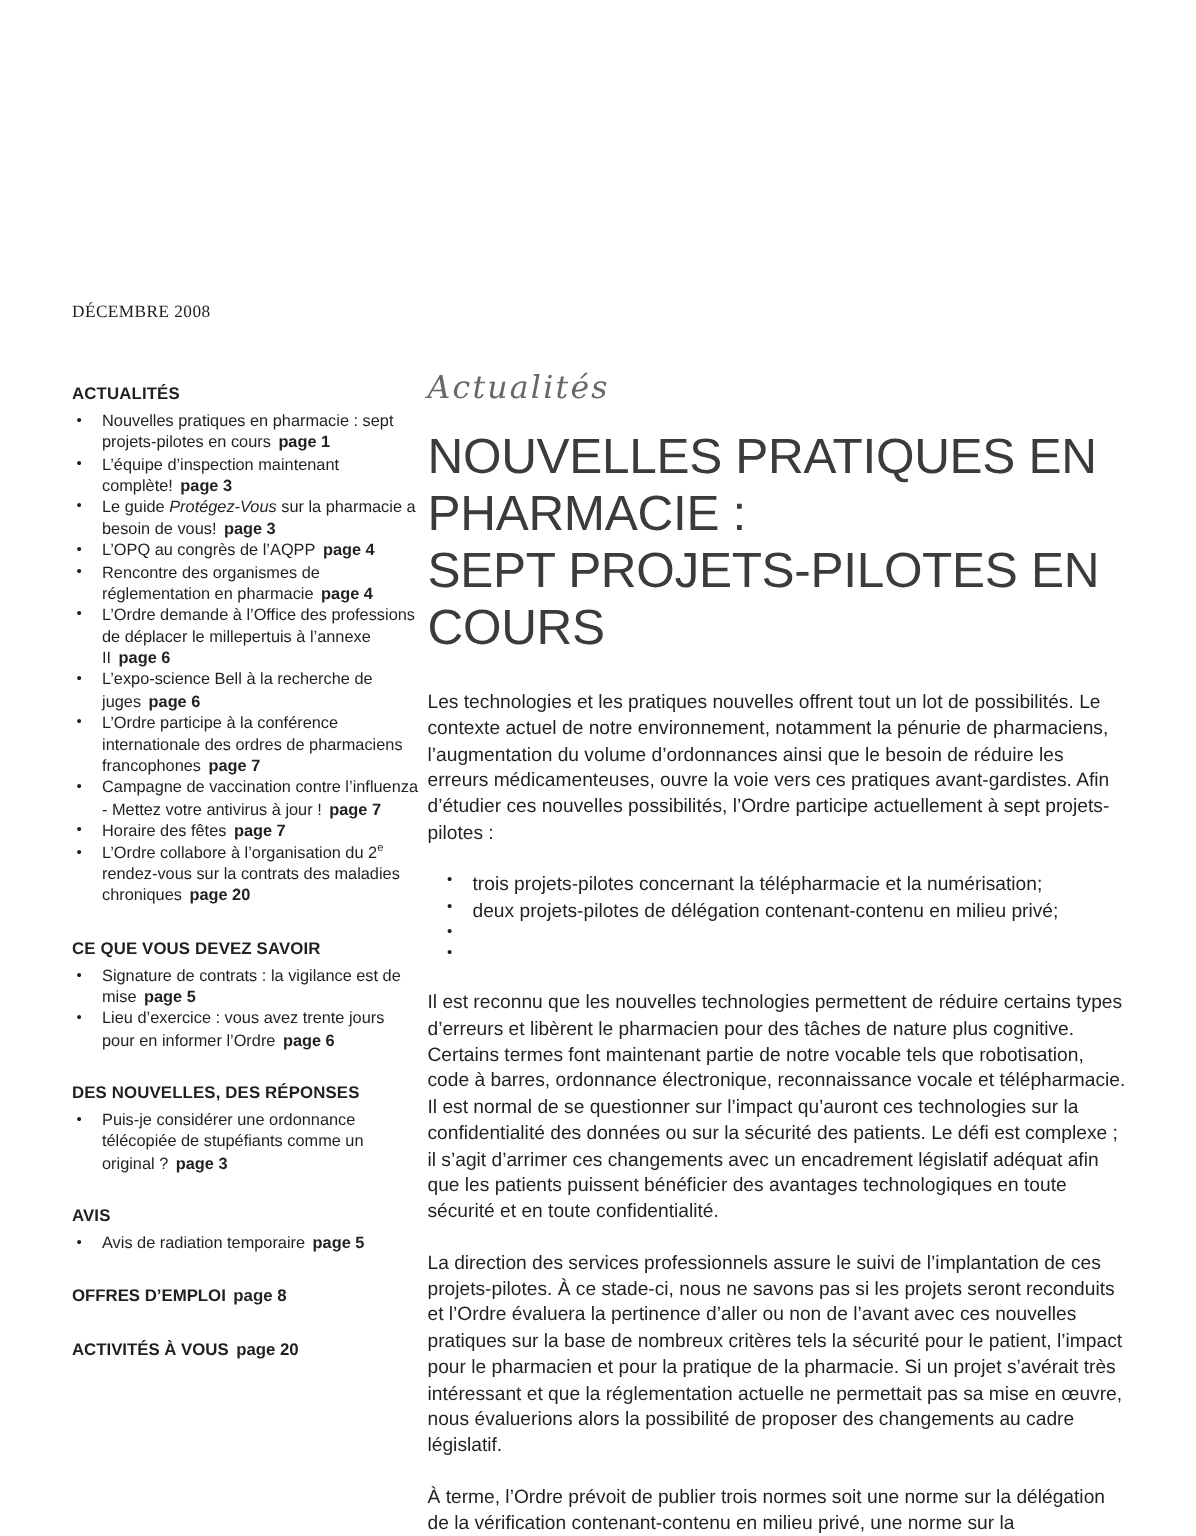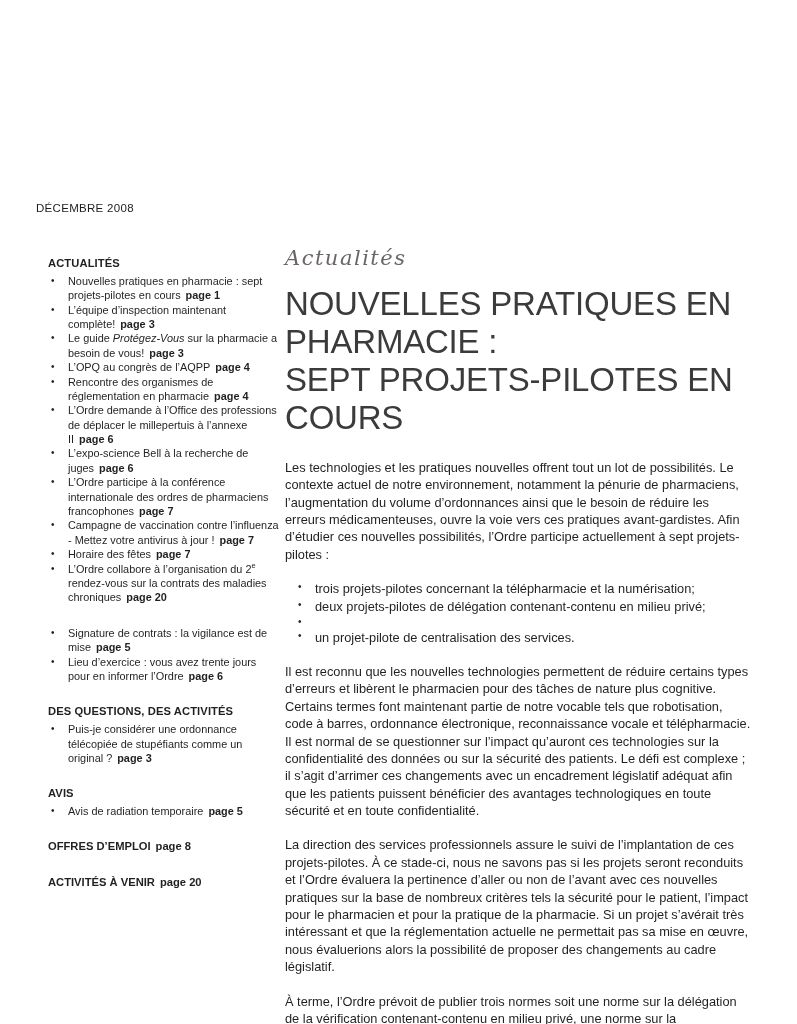--- a/index.html
+++ b/index.html
@@ -2,22 +2,22 @@
 <html><head>
 <meta charset="utf-8">
 <style>
   html,body{margin:0;padding:0;}
   body{
     width:797px;height:1024px;position:relative;background:#ffffff;
     font-family:"Liberation Sans", sans-serif;color:#231f20;
     -webkit-font-smoothing:antialiased;
   }
   .date-label{
-    position:absolute;left:36px;top:202px;
-    font-size:11.5px;letter-spacing:.3px;color:#1d1d1b;
+    position:absolute;left:48px;top:202px;
+    font-size:11.5px;letter-spacing:.3px;color:#1d1d1b;font-family:Liberation Serif, serif;
   }
   
   .sidebar{
     position:absolute;left:48px;top:256px;width:232px;
     font-size:10.9px;line-height:1.32;color:#231f20;
   }
   .toc-section{margin:0 0 21px 0;}
   .toc-title{font-weight:bold;font-size:11.2px;margin:0 0 3px 0;letter-spacing:.1px;}
   .toc-list{margin:0;padding:0;list-style:none;}
   .toc-item{display:flex;align-items:flex-start;}
@@ -97,34 +97,35 @@
         <span class="toc-text"><span>Horaire des fêtes</span><b class="pg">page 7</b></span>
       </li>
       <li class="toc-item">
         <span class="toc-bullet">•</span>
         <span class="toc-text"><span>L’Ordre collabore à l’organisation du 2</span><sup class="e">e</sup><span> rendez-vous sur la contrats des maladies chroniques</span><b class="pg">page 20</b></span>
       </li>
     </ul>
   </div>
 
   <div class="toc-section">
+    <div class="toc-title">CE QUE VOUS DEVEZ SAVOIR</div>
     <ul class="toc-list">
       <li class="toc-item">
         <span class="toc-bullet">•</span>
         <span class="toc-text"><span>Signature de contrats : la vigilance est de mise</span><b class="pg">page 5</b></span>
       </li>
       <li class="toc-item">
         <span class="toc-bullet">•</span>
         <span class="toc-text"><span>Lieu d’exercice : vous avez trente jours pour en informer l’Ordre</span><b class="pg">page 6</b></span>
       </li>
     </ul>
   </div>
 
   <div class="toc-section">
-    <div class="toc-title">DES QUESTIONS, DES ACTIVITÉS</div>
+    <div class="toc-title">DES NOUVELLES, DES RÉPONSES</div>
     <ul class="toc-list">
       <li class="toc-item">
         <span class="toc-bullet">•</span>
         <span class="toc-text"><span>Puis-je considérer une ordonnance télécopiée de stupéfiants comme un original ?</span><b class="pg">page 3</b></span>
       </li>
     </ul>
   </div>
 
   <div class="toc-section">
     <div class="toc-title">AVIS</div>
@@ -133,21 +134,21 @@
         <span class="toc-bullet">•</span>
         <span class="toc-text"><span>Avis de radiation temporaire</span><b class="pg">page 5</b></span>
       </li>
     </ul>
   </div>
 
   <div class="toc-footer">
     <span>OFFRES D’EMPLOI</span><b class="pg">page 8</b>
   </div>
   <div class="toc-footer">
-    <span>ACTIVITÉS À VENIR</span><b class="pg">page 20</b>
+    <span>ACTIVITÉS À VOUS</span><b class="pg">page 20</b>
   </div>
 
 </div>
 
 <div class="main">
   <div class="kicker">Actualités</div>
   <h1 class="headline">NOUVELLES PRATIQUES EN PHARMACIE :
 SEPT PROJETS-PILOTES EN COURS</h1>
 
   <div class="bodycopy">
@@ -160,21 +161,20 @@
       </li>
       <li>
         <span class="toc-bullet">•</span>
         <span>deux projets-pilotes de délégation contenant-contenu en milieu privé;</span>
       </li>
       <li>
         <span class="toc-bullet">•</span>
       </li>
       <li>
         <span class="toc-bullet">•</span>
-        <span>un projet-pilote de centralisation des services.</span>
       </li>
     </ul>
 
     <p class="para">Il est reconnu que les nouvelles technologies permettent de réduire certains types d’erreurs et libèrent le pharmacien pour des tâches de nature plus cognitive. Certains termes font maintenant partie de notre vocable tels que robotisation, code à barres, ordonnance électronique, reconnaissance vocale et télépharmacie. Il est normal de se questionner sur l’impact qu’auront ces technologies sur la confidentialité des données ou sur la sécurité des patients. Le défi est complexe ; il s’agit d’arrimer ces changements avec un encadrement législatif adéquat afin que les patients puissent bénéficier des avantages technologiques en toute sécurité et en toute confidentialité.</p>
     <p class="para">La direction des services professionnels assure le suivi de l’implantation de ces projets-pilotes. À ce stade-ci, nous ne savons pas si les projets seront reconduits et l’Ordre évaluera la pertinence d’aller ou non de l’avant avec ces nouvelles pratiques sur la base de nombreux critères tels la sécurité pour le patient, l’impact pour le pharmacien et pour la pratique de la pharmacie. Si un projet s’avérait très intéressant et que la réglementation actuelle ne permettait pas sa mise en œuvre, nous évaluerions alors la possibilité de proposer des changements au cadre législatif.</p>
     <p class="para">À terme, l’Ordre prévoit de publier trois normes soit une norme sur la délégation de la vérification contenant-contenu en milieu privé, une norme sur la centralisation des services et, une dernière, sur la télépharmacie et les nouvelles technologies.</p>
     <p class="para">Pour superviser le tout, un nouveau poste de coordonnateur de pratique professionnelle a été créé l’an dernier, poste qui a été pourvu avec l’arrivée de madame Guylaine Bertrand, en février 2008. Madame Bertrand est responsable du développement et de la mise à jour des normes et lignes directrices, de la communication des informations professionnelles de la direction des services professionnels et de l’évolution des nouvelles technologies au sein de la profession.</p>
 
   </div>
 </div>

